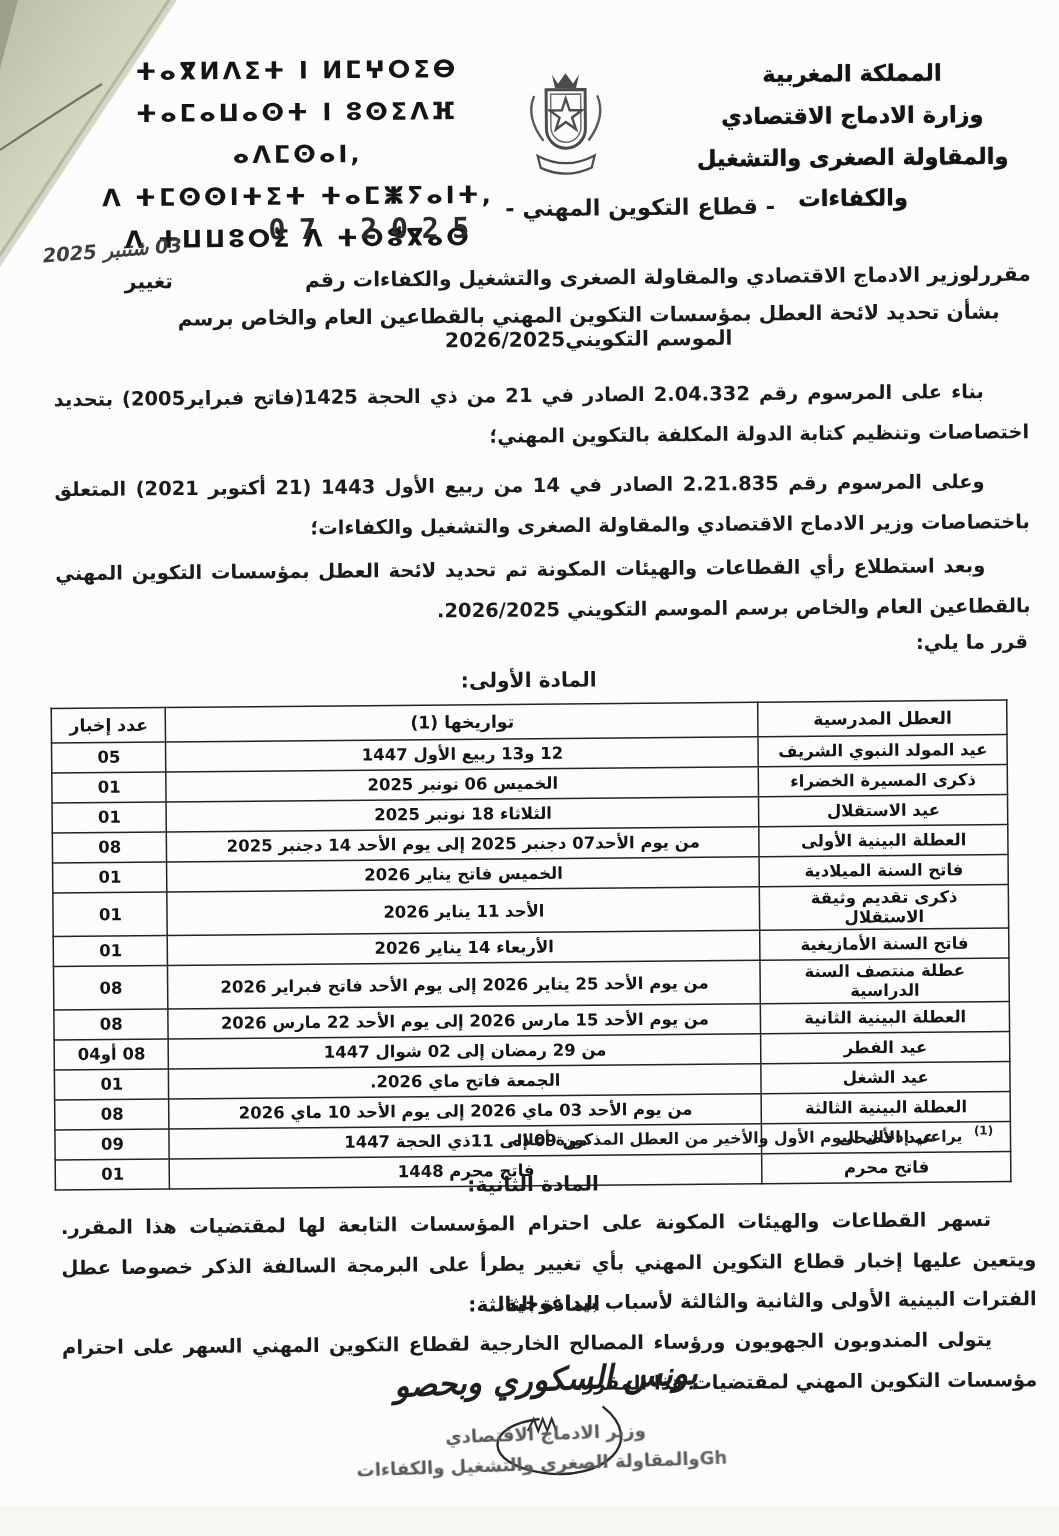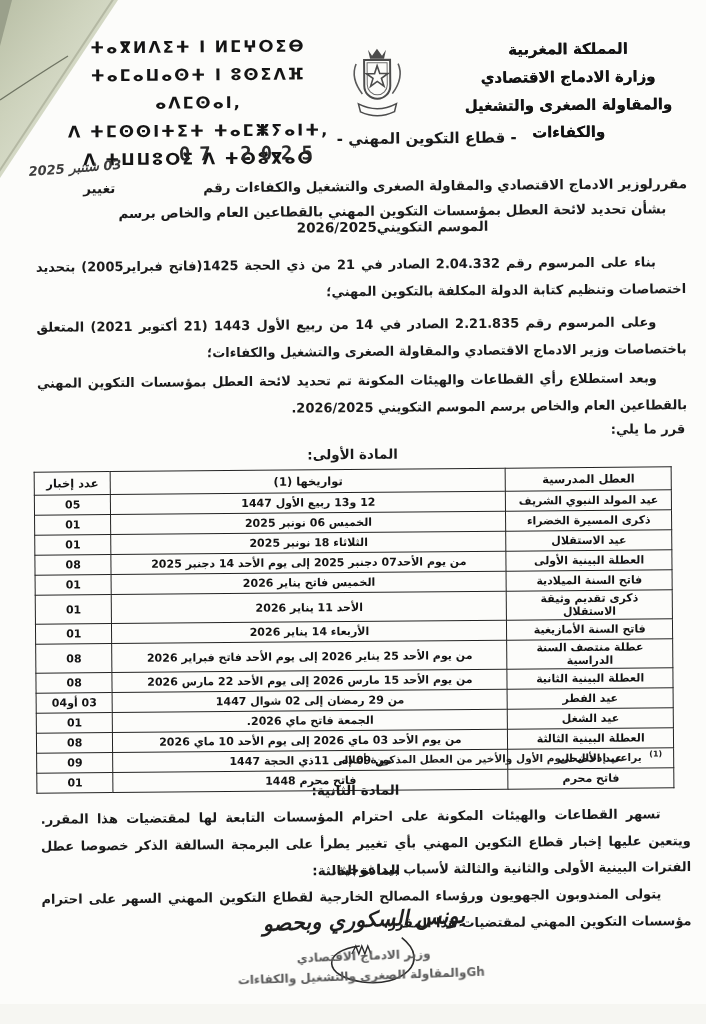--- a/index.html
+++ b/index.html
@@ -179,21 +179,21 @@
             <td>08</td>
           </tr>
           <tr>
             <td>العطلة البينية الثانية</td>
             <td>من يوم الأحد 15 مارس 2026 إلى يوم الأحد 22 مارس 2026</td>
             <td>08</td>
           </tr>
           <tr>
             <td>عيد الفطر</td>
             <td>من 29 رمضان إلى 02 شوال 1447</td>
-            <td>03 أو04</td>
+            <td>08 أو04</td>
           </tr>
           <tr>
             <td>عيد الشغل</td>
             <td>الجمعة فاتح ماي 2026.</td>
             <td>01</td>
           </tr>
           <tr>
             <td>العطلة البينية الثالثة</td>
             <td>من يوم الأحد 03 ماي 2026 إلى يوم الأحد 10 ماي 2026</td>
             <td>08</td>

